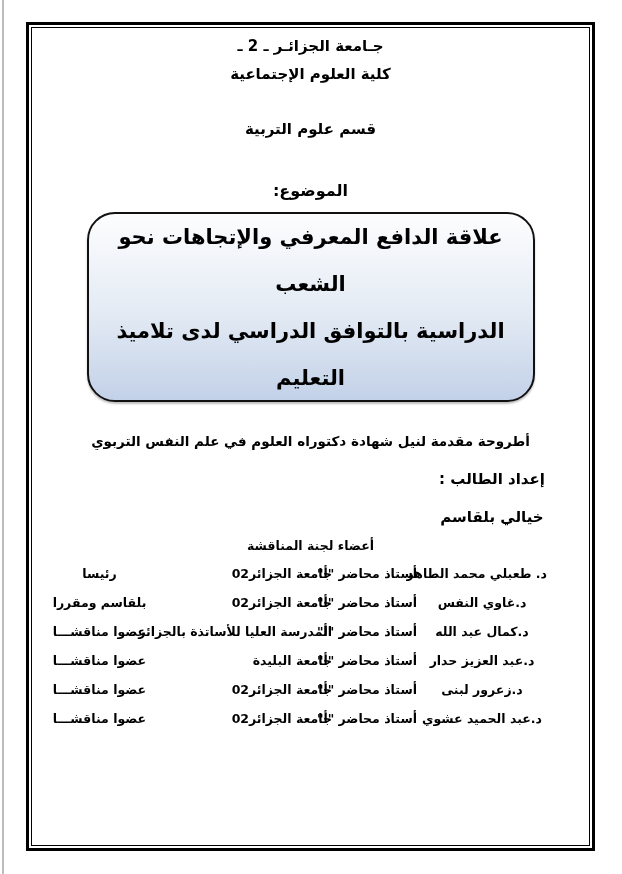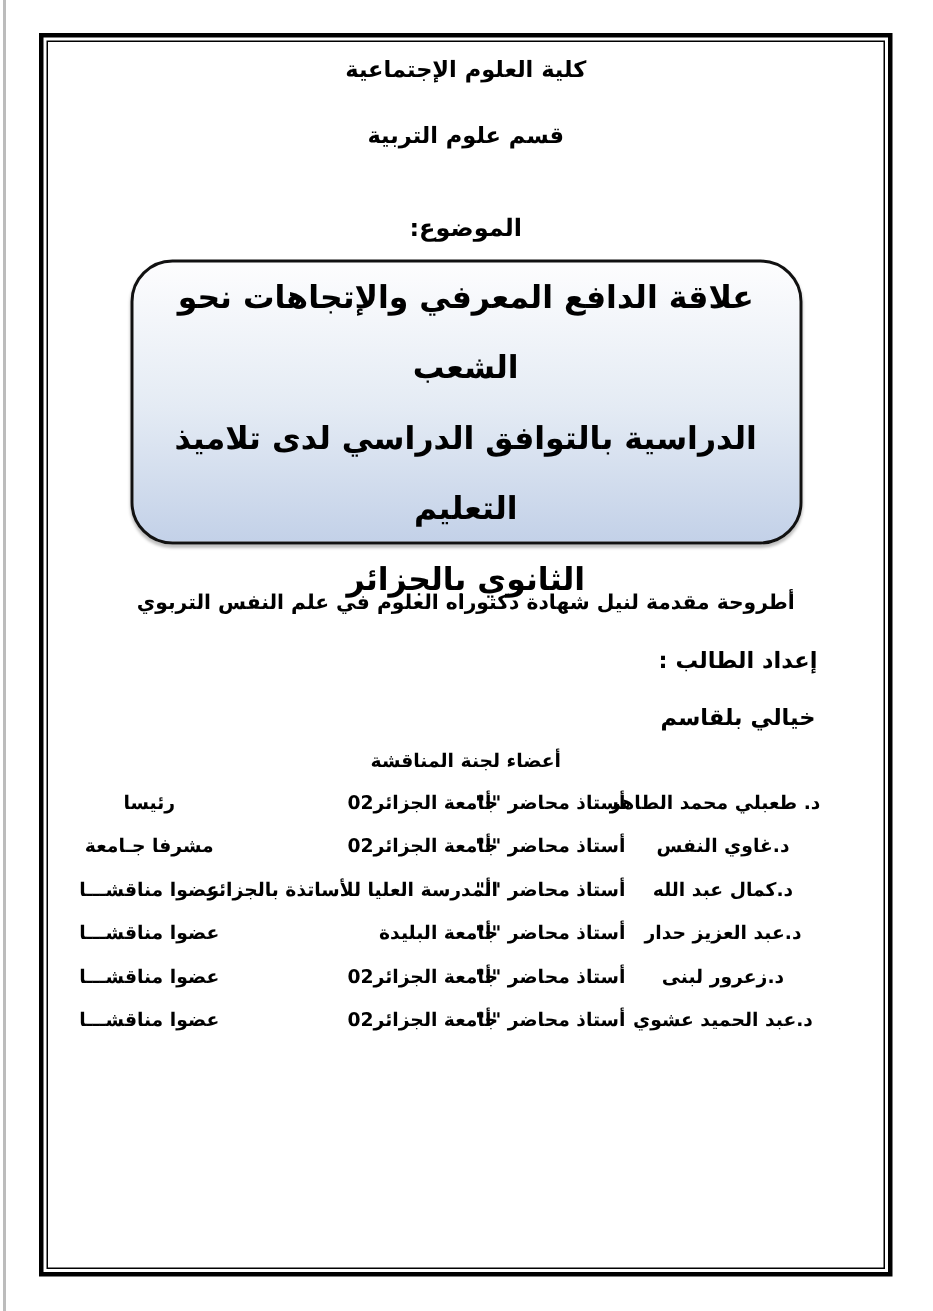--- a/index.html
+++ b/index.html
@@ -35,21 +35,21 @@
   .inner-border {
     position: absolute;
     inset: 2px;
     border: 1.5px solid #000;
     box-sizing: border-box;
     overflow: hidden;
   }
   .hline { text-align: center; font-weight: 700; font-size: 15px; line-height: 20px; }
   .hline1 { margin-top: 8px; }
   .hline2 { margin-top: 8px; }
-  .hline3 { margin-top: 24px; }
+  .hline3 { margin-top: 35px; }
 
   .subject-label {
     margin-top: 42px;
     text-align: center;
     font-weight: 700;
     font-size: 16px;
     line-height: 20px;
   }
   .title-box {
     margin: 11px auto 0;
@@ -117,30 +117,30 @@
 </head>
 <body>
 
 <div class="page">
   <div class="scan-line"></div>
 
   <div class="outer-border">
     <div class="inner-border">
 
       <div>
+        <div class="hline hline1">جـامعة الجزائـر ـ 2 ـ</div>
         <div class="hline hline2">كلية العلوم الإجتماعية</div>
         <div class="hline hline3">قسم علوم التربية</div>
       </div>
 
       <div class="subject-label">الموضوع:</div>
 
       <div class="title-box">
         <div class="tline">علاقة الدافع المعرفي والإتجاهات نحو الشعب</div>
         <div class="tline">الدراسية بالتوافق الدراسي لدى تلاميذ التعليم</div>
-        <div class="tline">الثانوي بالجزائر</div>
       </div>
 
       <div class="thesis-note">أطروحة مقدمة لنيل شهادة دكتوراه العلوم في علم النفس التربوي</div>
 
       <div class="prep-row">
         <div class="prep-col">
           <div>إعداد الطالب :</div>
           <div class="prep-name">خيالي بلقاسم</div>
         </div>
       </div>
@@ -151,21 +151,21 @@
         <div class="committee-row">
           <div class="cell-name">د. طعبلي محمد الطاهر</div>
           <div class="cell-rank">أستاذ محاضر "أ"</div>
           <div class="cell-institution">جامعة الجزائر02</div>
           <div class="cell-role">رئيسا</div>
         </div>
         <div class="committee-row">
           <div class="cell-name">د.غاوي النفس</div>
           <div class="cell-rank">أستاذ محاضر "أ"</div>
           <div class="cell-institution">جامعة الجزائر02</div>
-          <div class="cell-role">مشرفا جـامعة</div>
+          <div class="cell-role">بلقاسم ومقررا</div>
         </div>
         <div class="committee-row">
           <div class="cell-name">د.كمال عبد الله</div>
           <div class="cell-rank">أستاذ محاضر "أ"</div>
           <div class="cell-institution">المدرسة العليا للأساتذة بالجزائر</div>
           <div class="cell-role">عضوا مناقشـــا</div>
         </div>
         <div class="committee-row">
           <div class="cell-name">د.عبد العزيز حدار</div>
           <div class="cell-rank">أستاذ محاضر "أ"</div>

